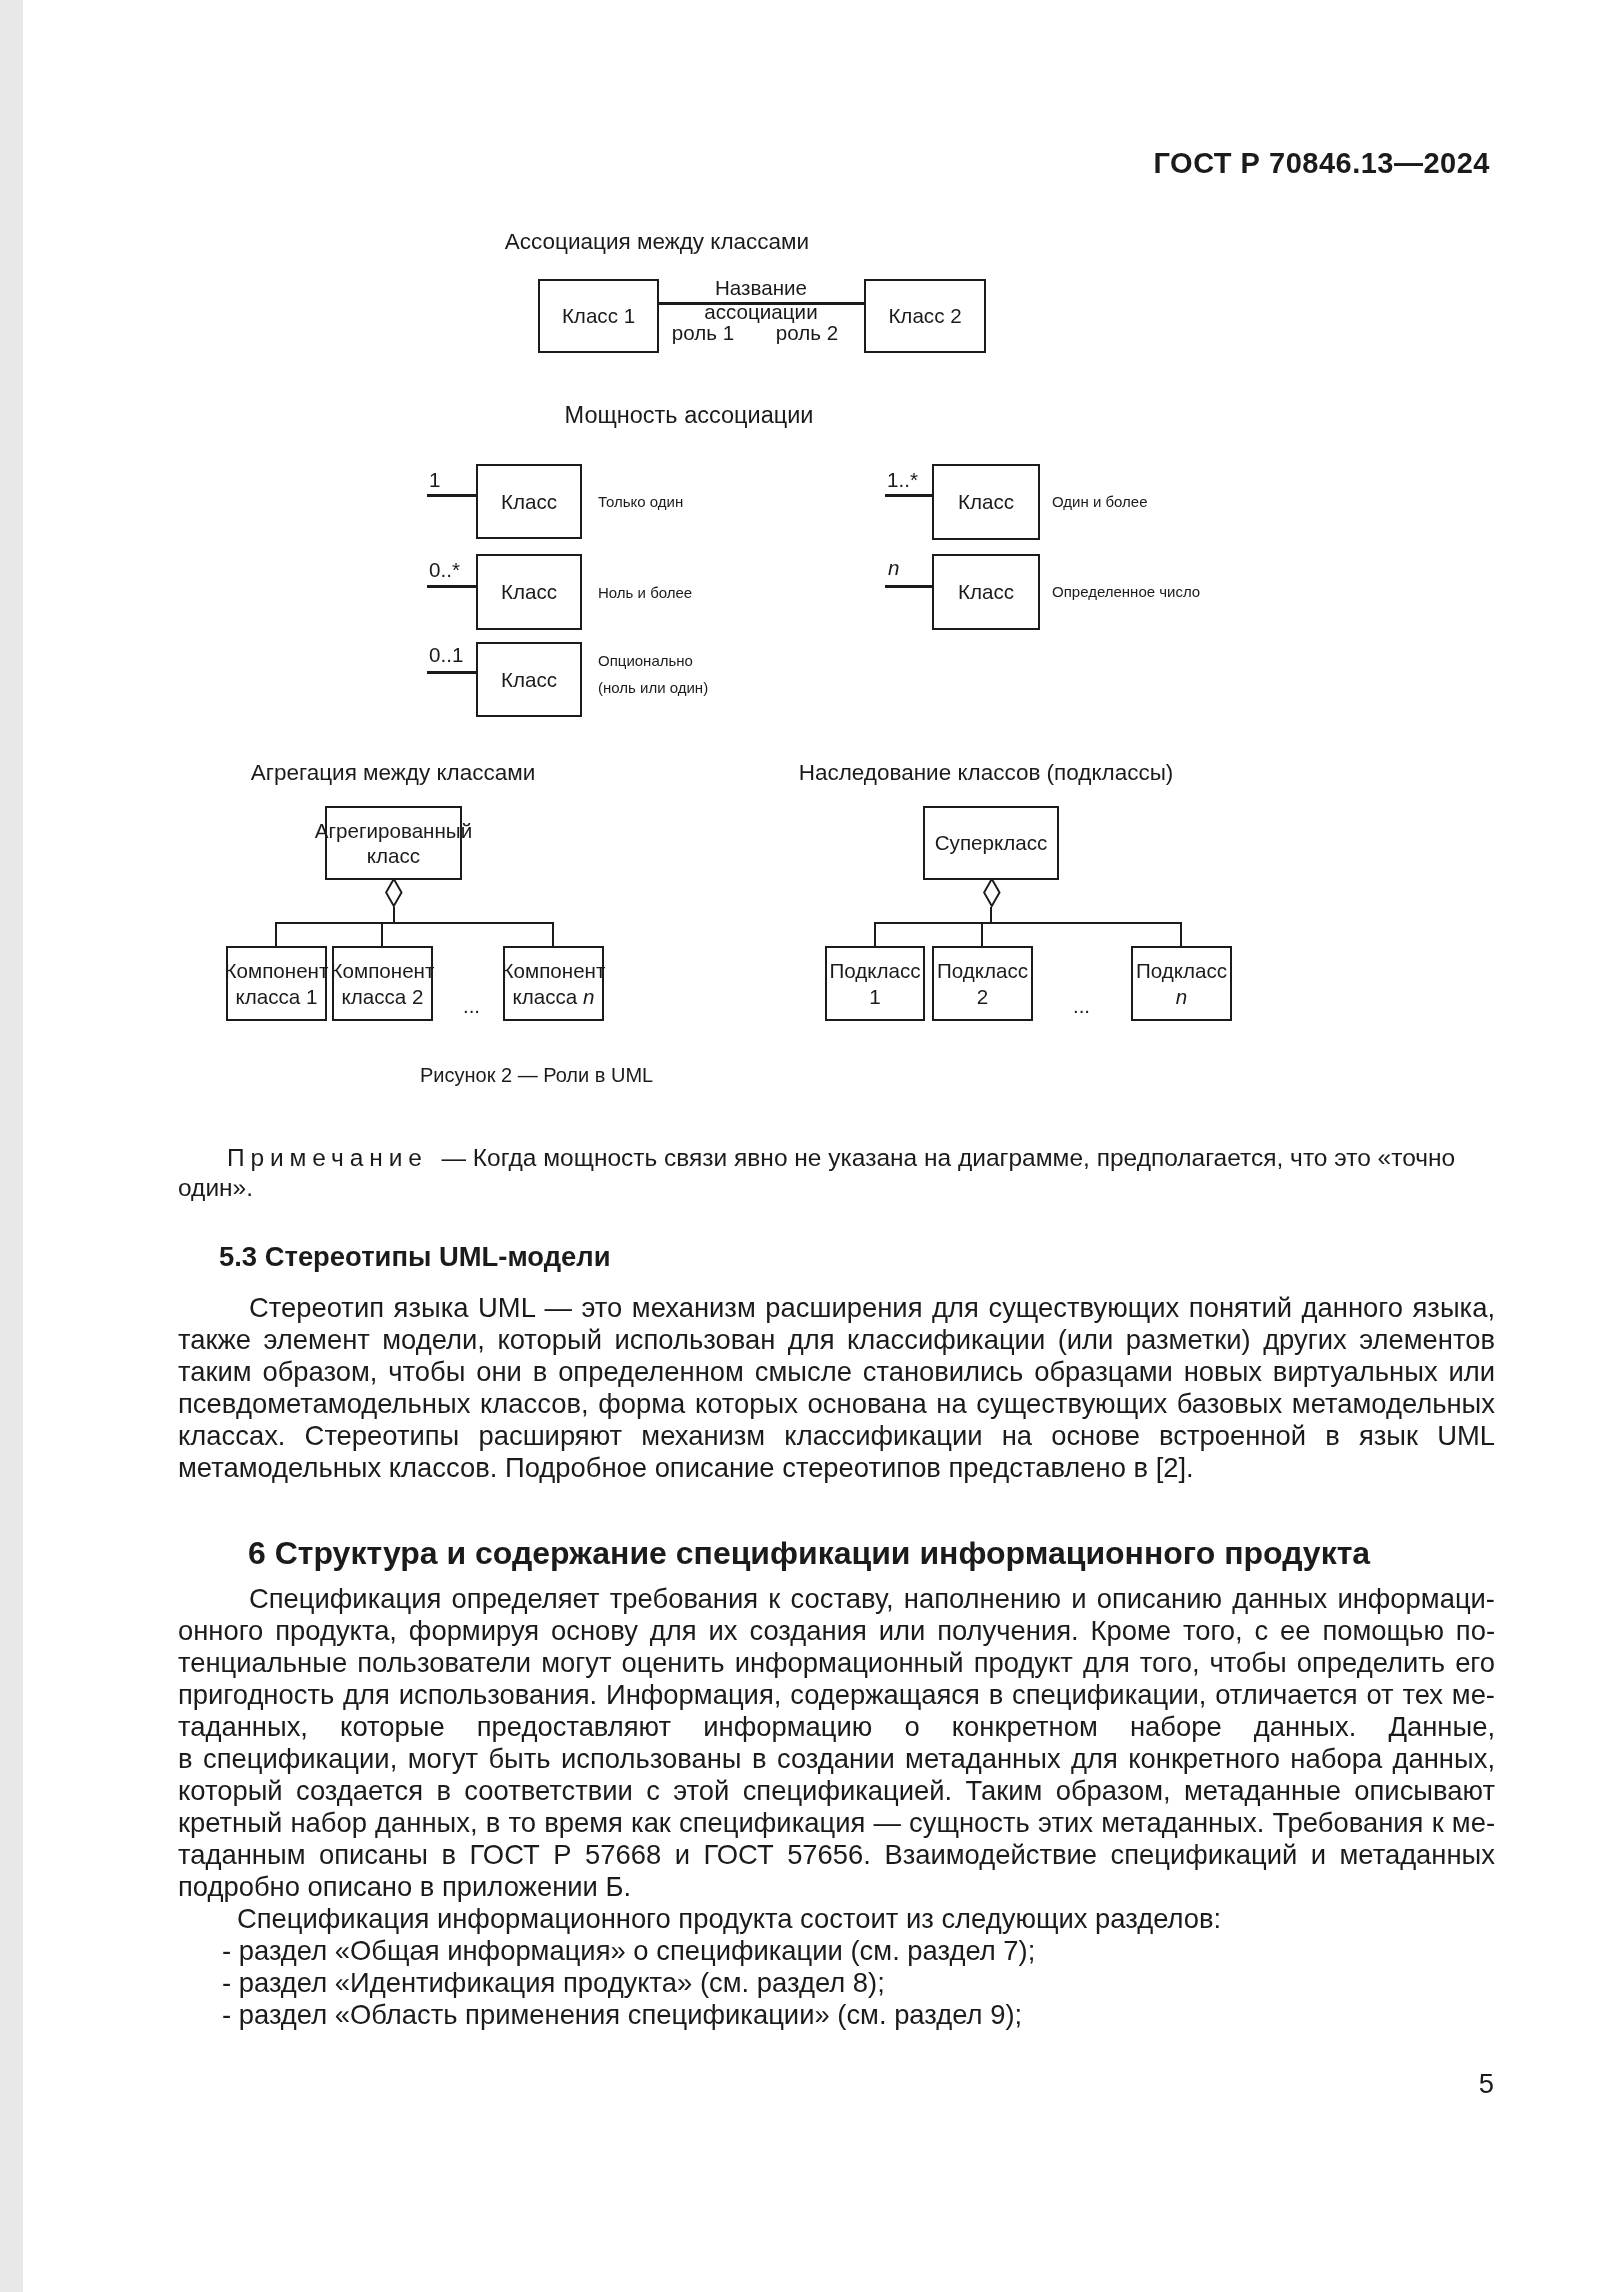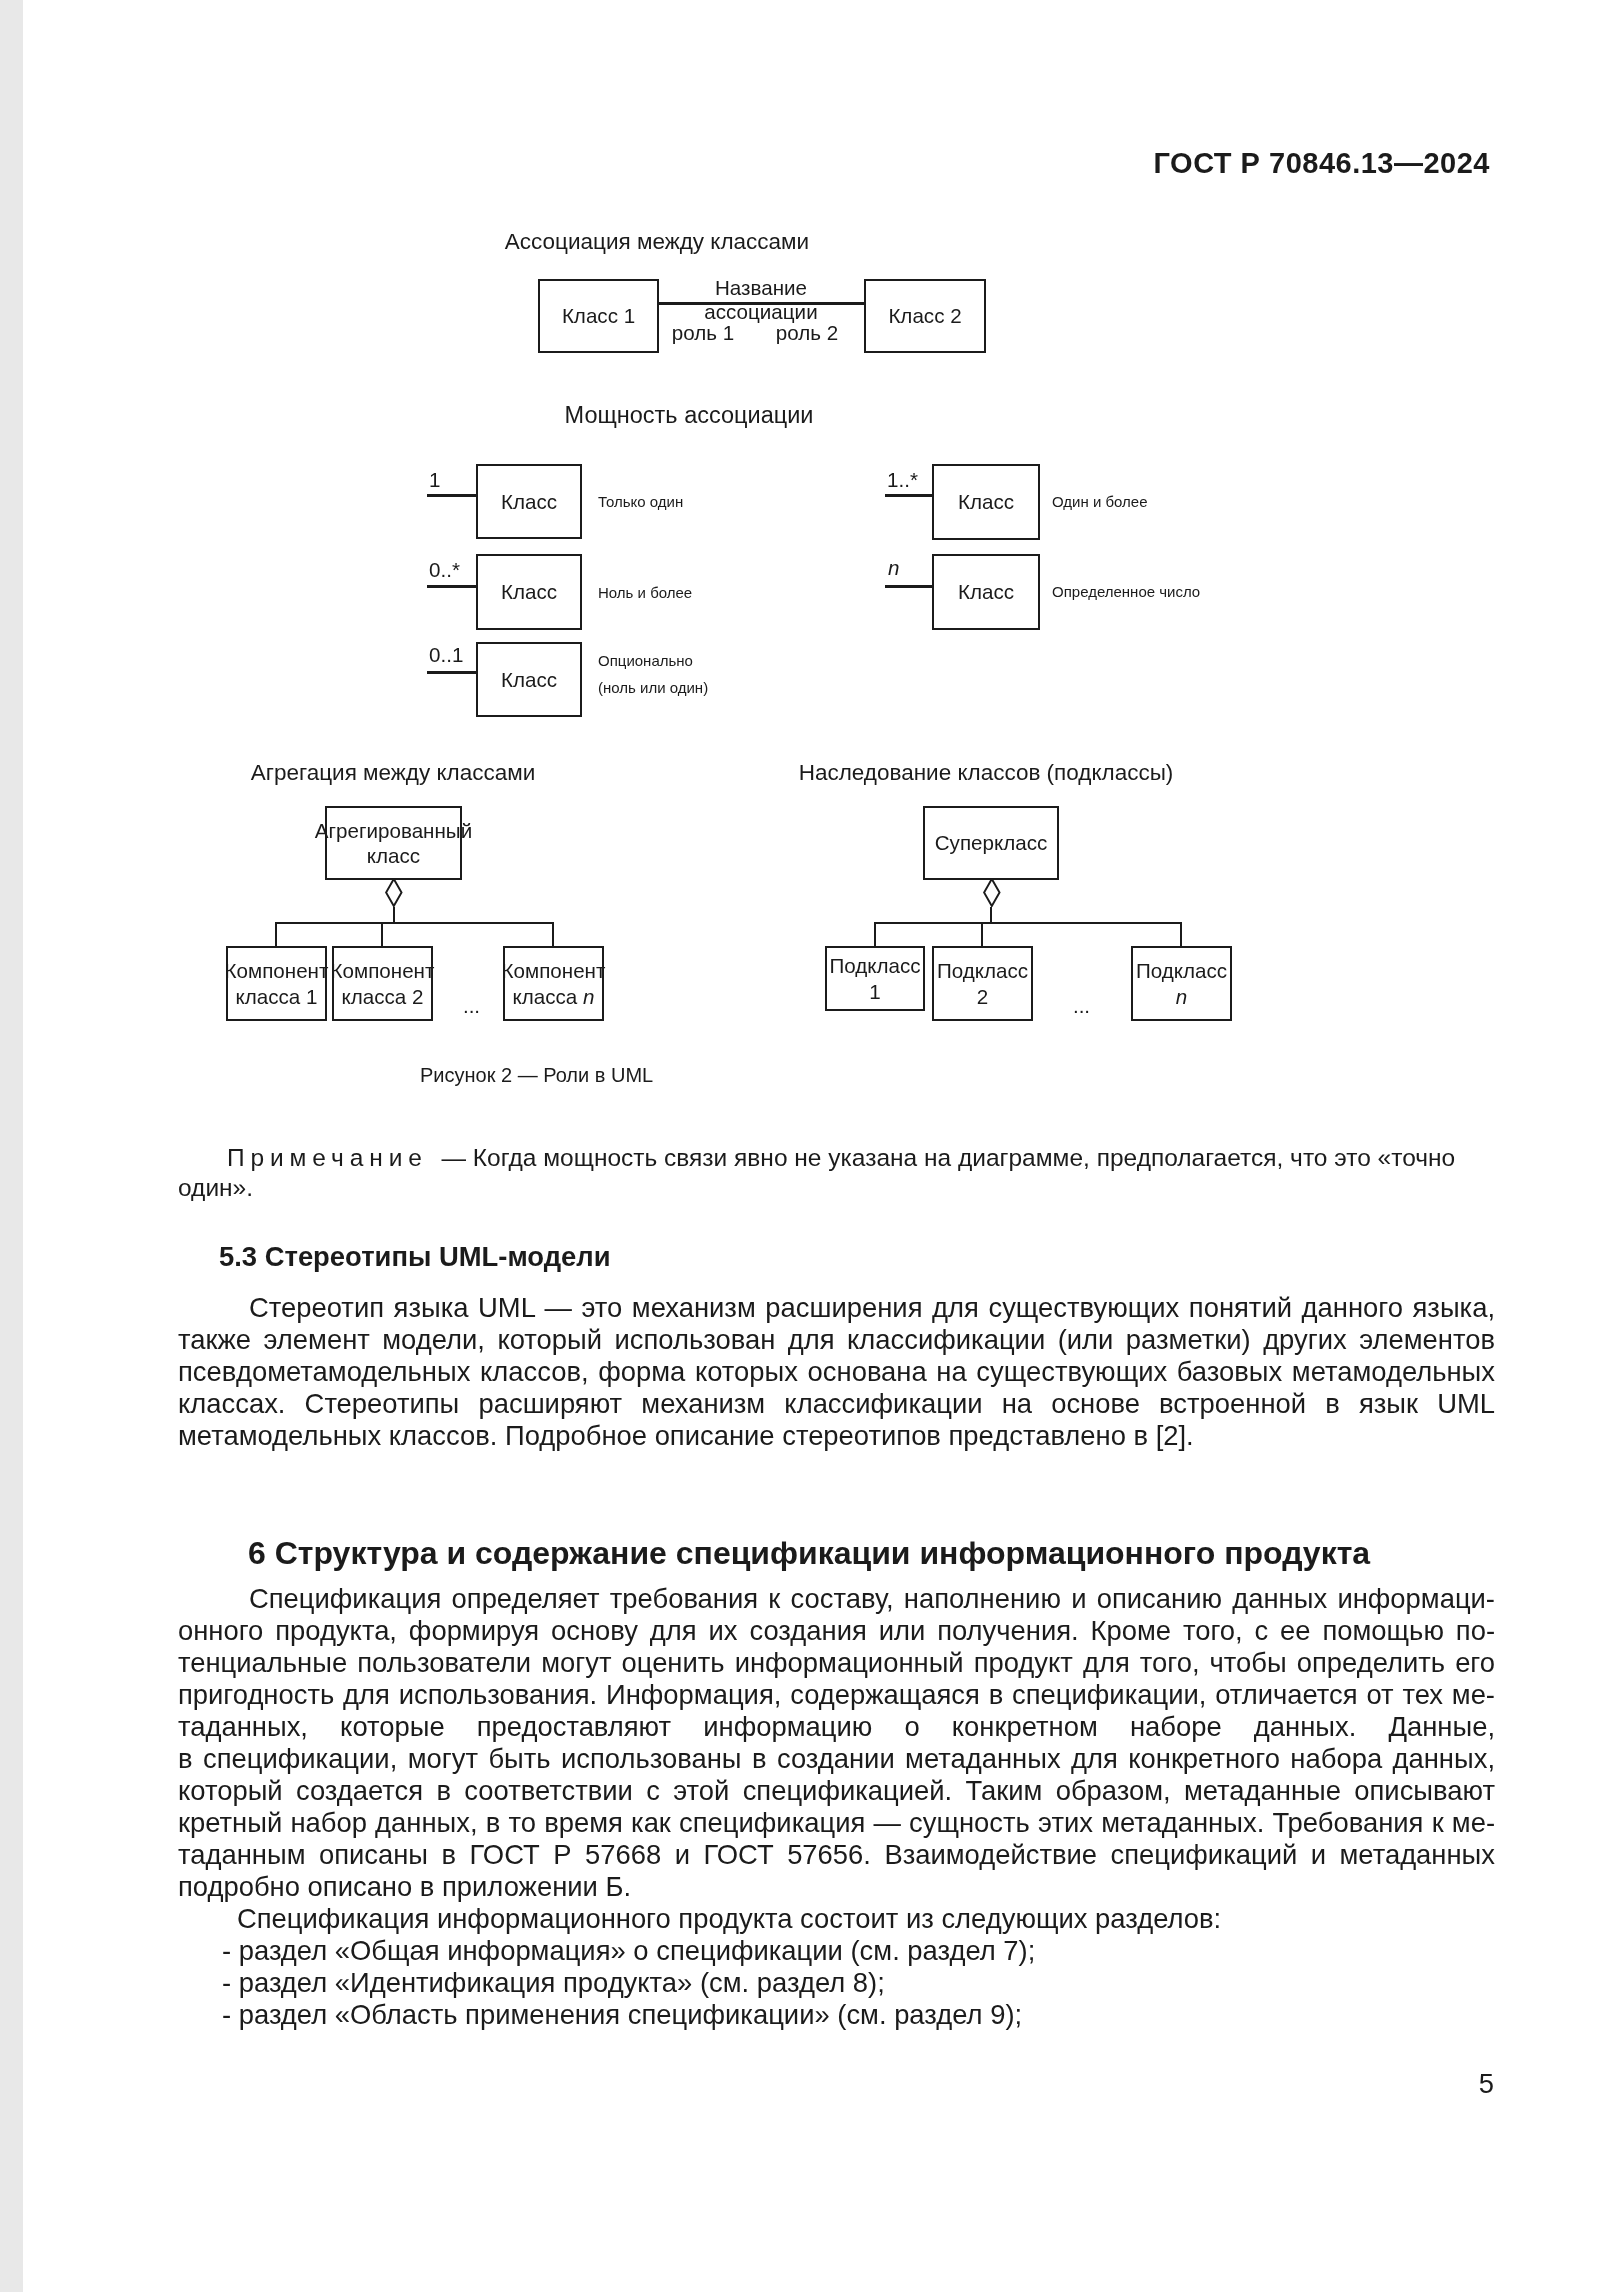--- a/index.html
+++ b/index.html
@@ -150,21 +150,21 @@
     <div class="abs" style="left:960px;top:878px;">
       <svg width="17.6" height="29" viewBox="0 0 18 30">
           <polygon points="9,1 17,15 9,29 1,15" fill="#ffffff" stroke="#1b1b1b" stroke-width="2"></polygon>
         </svg>
     </div>
     <div class="vline" style="left:967px;top:907px;height:16.7px;"></div>
     <div class="tline" style="left:851px;top:922px;width:308px;"></div>
     <div class="vline" style="left:851px;top:922px;height:23.5px;"></div>
     <div class="vline" style="left:958px;top:922px;height:23.5px;"></div>
     <div class="vline" style="left:1157px;top:922px;height:23.5px;"></div>
-    <div class="ubox" style="left:802px;top:946px;width:100px;height:65px;">
+    <div class="ubox" style="left:802px;top:946px;width:100px;height:75px;">
       <span>Подкласс 1</span>
     </div>
     <div class="ubox" style="left:909px;top:946px;width:101px;height:75px;">
       <span>Подкласс 2</span>
     </div>
     <div class="small-label" style="left:1039px;top:994px;width:39px;text-align:center;">...</div>
     <div class="ubox" style="left:1108px;top:946px;width:101px;height:75px;">
       <span><span>Подкласс </span><span class="it">n</span></span>
     </div>
 
@@ -175,20 +175,21 @@
     <div class="note-l1">
       <span class="note-label">Примечание</span><span>— Когда мощность связи явно не указана на диаграмме, предполагается, что это «точно</span>
     </div>
     <div>один».</div>
   </div>
 
   <div class="h53">5.3 Стереотипы UML-модели</div>
   <div class="para p53">
     <div class="pl jl ind">Стереотип языка UML — это механизм расширения для существующих понятий данного языка, а</div>
     <div class="pl jl">также элемент модели, который использован для классификации (или разметки) других элементов UML</div>
+    <div class="pl jl">таким образом, чтобы они в определенном смысле становились образцами новых виртуальных или</div>
     <div class="pl jl">псевдометамодельных классов, форма которых основана на существующих базовых метамодельных</div>
     <div class="pl jl">классах. Стереотипы расширяют механизм классификации на основе встроенной в язык UML иерархии</div>
     <div class="pl">метамодельных классов. Подробное описание стереотипов представлено в [2].</div>
   </div>
 
   <div class="h6">6 Структура и содержание спецификации информационного продукта</div>
   <div class="para p6">
     <div class="pl jl ind">Спецификация определяет требования к составу, наполнению и описанию данных информаци-</div>
     <div class="pl jl">онного продукта, формируя основу для их создания или получения. Кроме того, с ее помощью по-</div>
     <div class="pl jl">тенциальные пользователи могут оценить информационный продукт для того, чтобы определить его</div>

